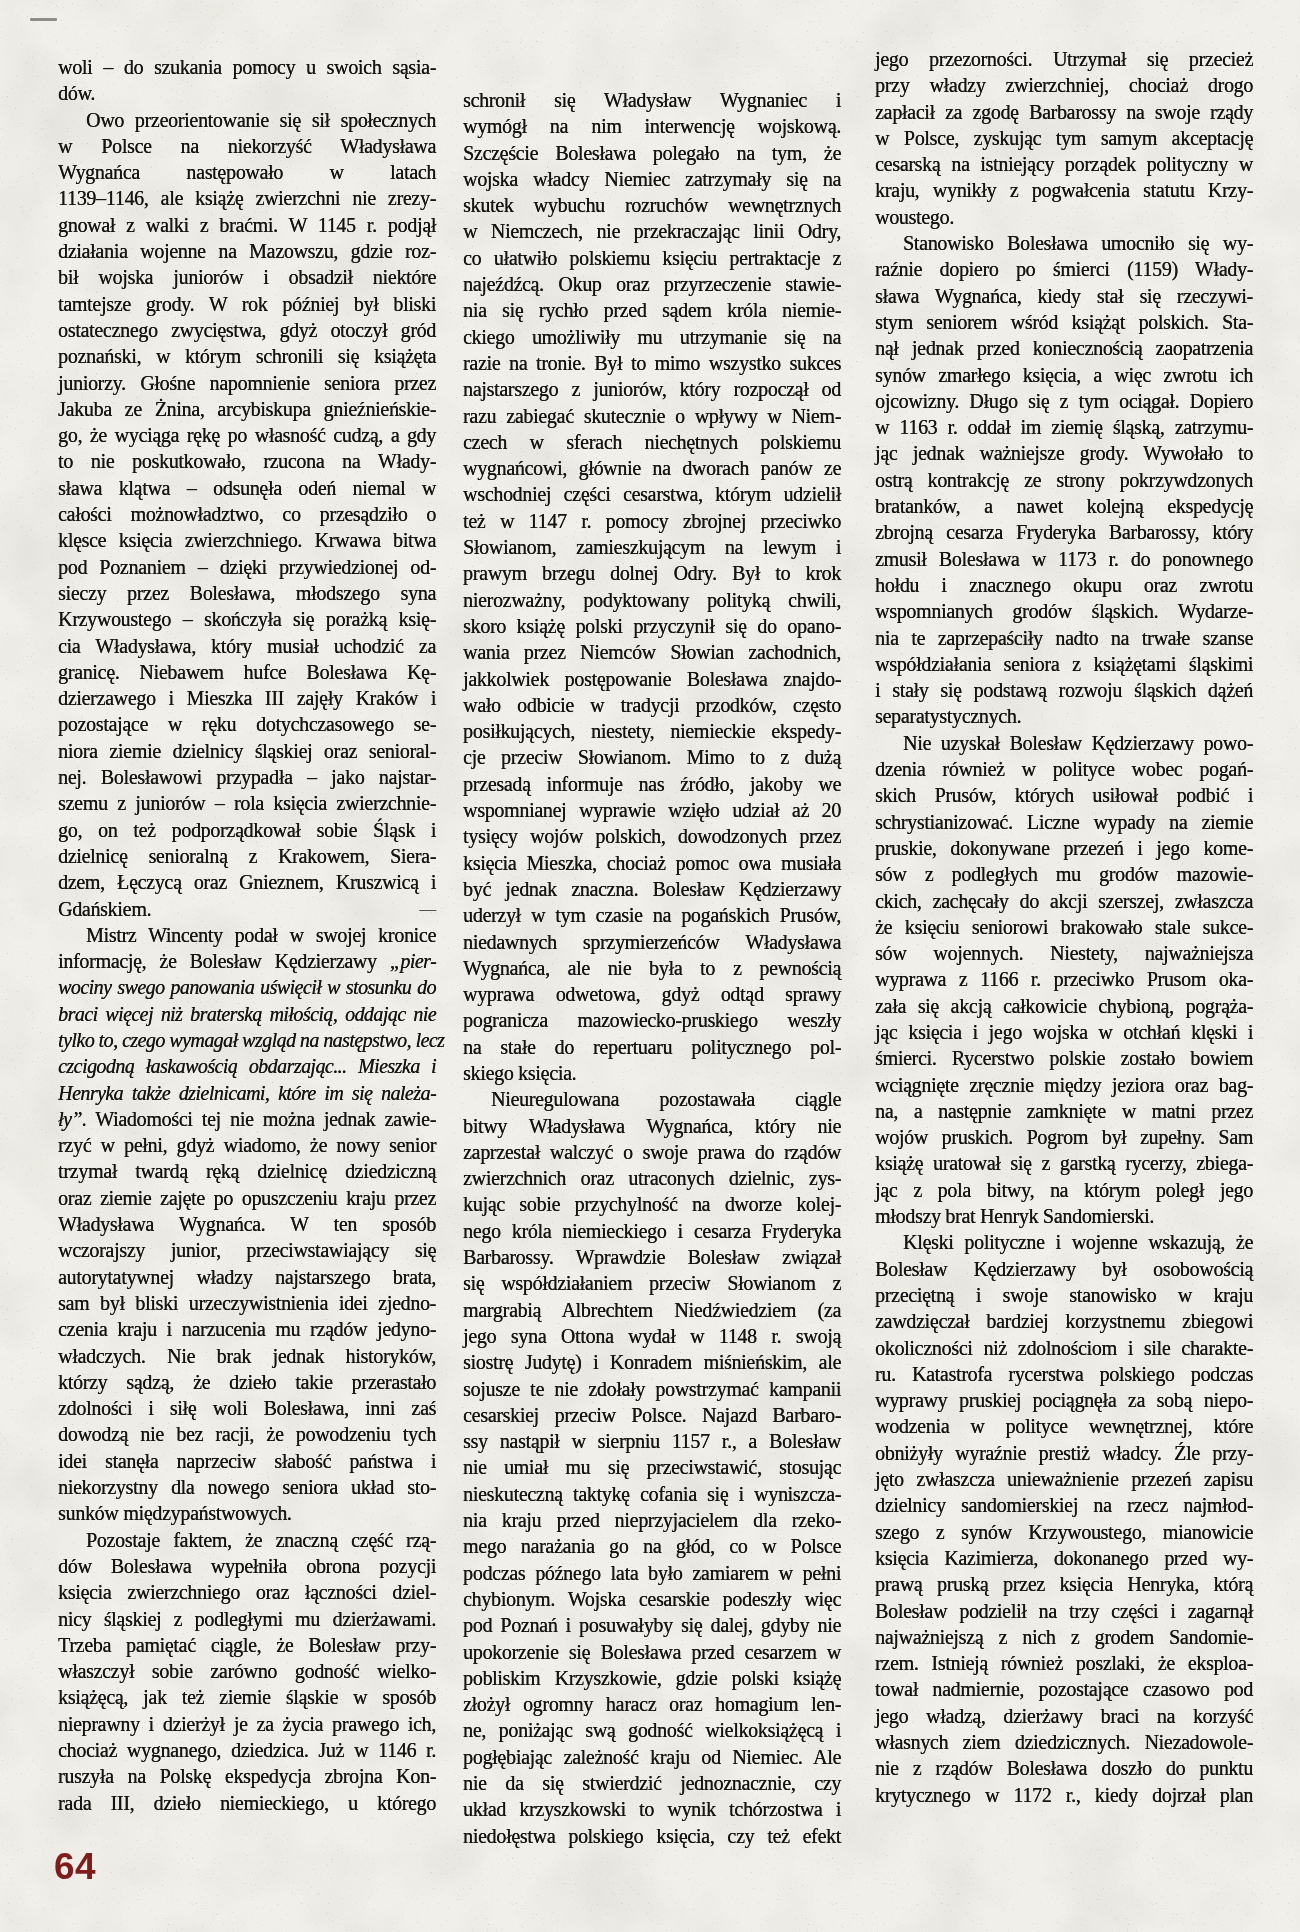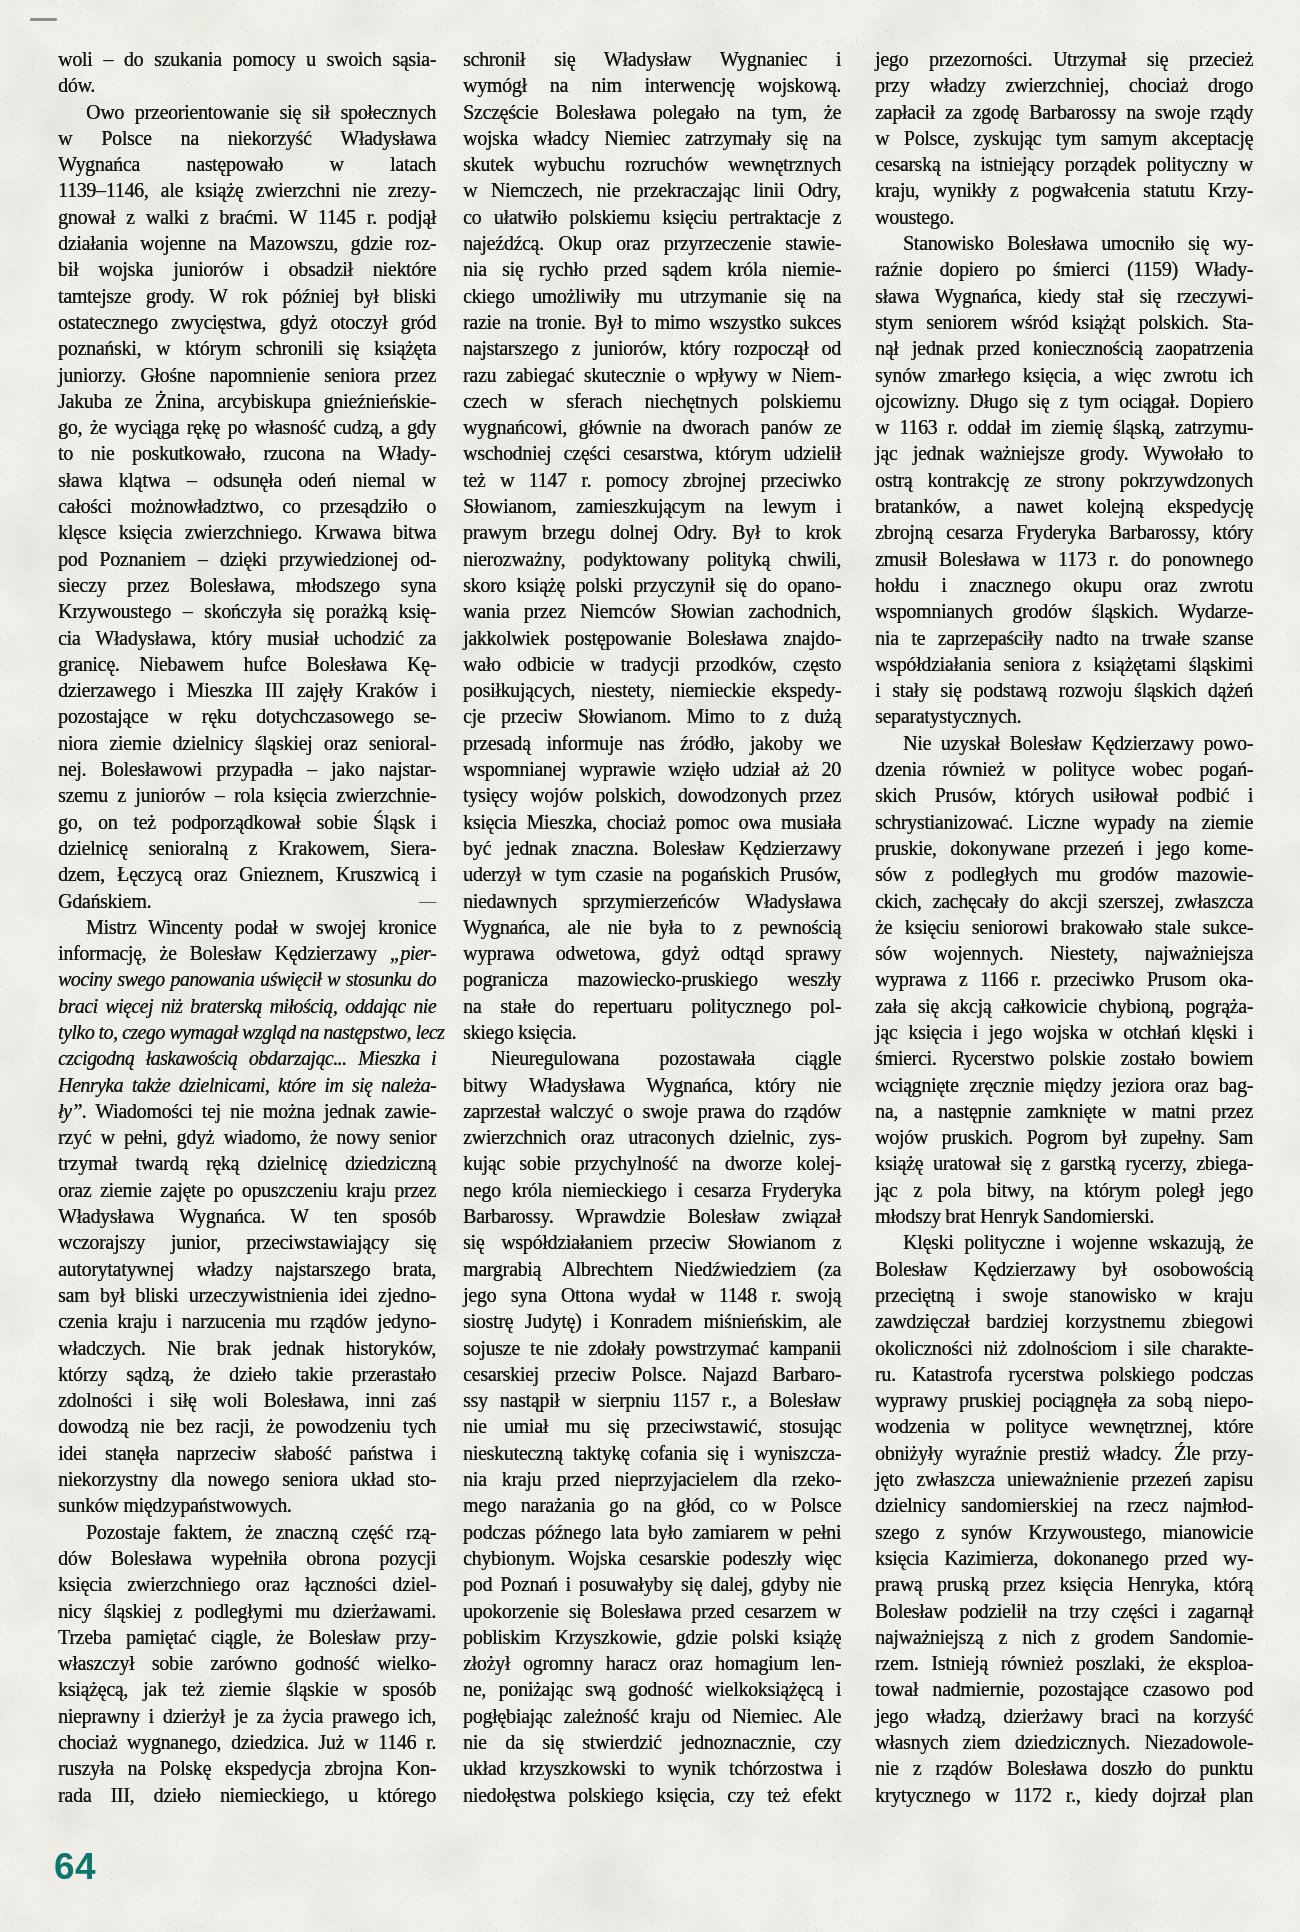--- a/index.html
+++ b/index.html
@@ -7,22 +7,22 @@
     width:1300px;height:1932px;
     background:#f1efe9;
     position:relative;overflow:hidden;
     font-family:"Liberation Serif",serif;
     color:#171513;
   }
   .page{position:absolute;inset:0;}
   .noise{position:absolute;left:0;top:0;z-index:1;pointer-events:none;}
   .columns{position:absolute;left:0;top:0;width:1300px;height:1932px;z-index:2;}
   .col{position:absolute;top:46px;width:378px;}
-  .col-0{left:58px;}
-  .col-1{left:463px;}
+  .col-0{left:58px;margin-top:8px;}
+  .col-1{left:463px;margin-top:41px;}
   .col-2{left:875px;}
   .line{
     font-size:20px;
     line-height:26.3px;
     letter-spacing:-0.3px;
     white-space:nowrap;
     text-align:justify;
     text-align-last:justify;
     text-shadow:0.25px 0 0 currentColor;
   }
@@ -33,21 +33,21 @@
     float:right;
     color:#3a3a38;
     font-size:17px;
     line-height:26.3px;
     text-shadow:none;
   }
   .page-number{
     position:absolute;left:54px;top:1846px;z-index:2;
     font-family:"Liberation Sans",sans-serif;
     font-weight:700;font-size:37px;letter-spacing:0.5px;
-    color:#0f766e;
+    color:#7f1d1d;
   }
   .artifact-line{
     position:absolute;left:30px;top:18px;width:27px;height:2.5px;
     background:#8f8d89;z-index:2;border-radius:1px;
   }
 </style>
 </head>
 <body>
 
 <div class="page">

